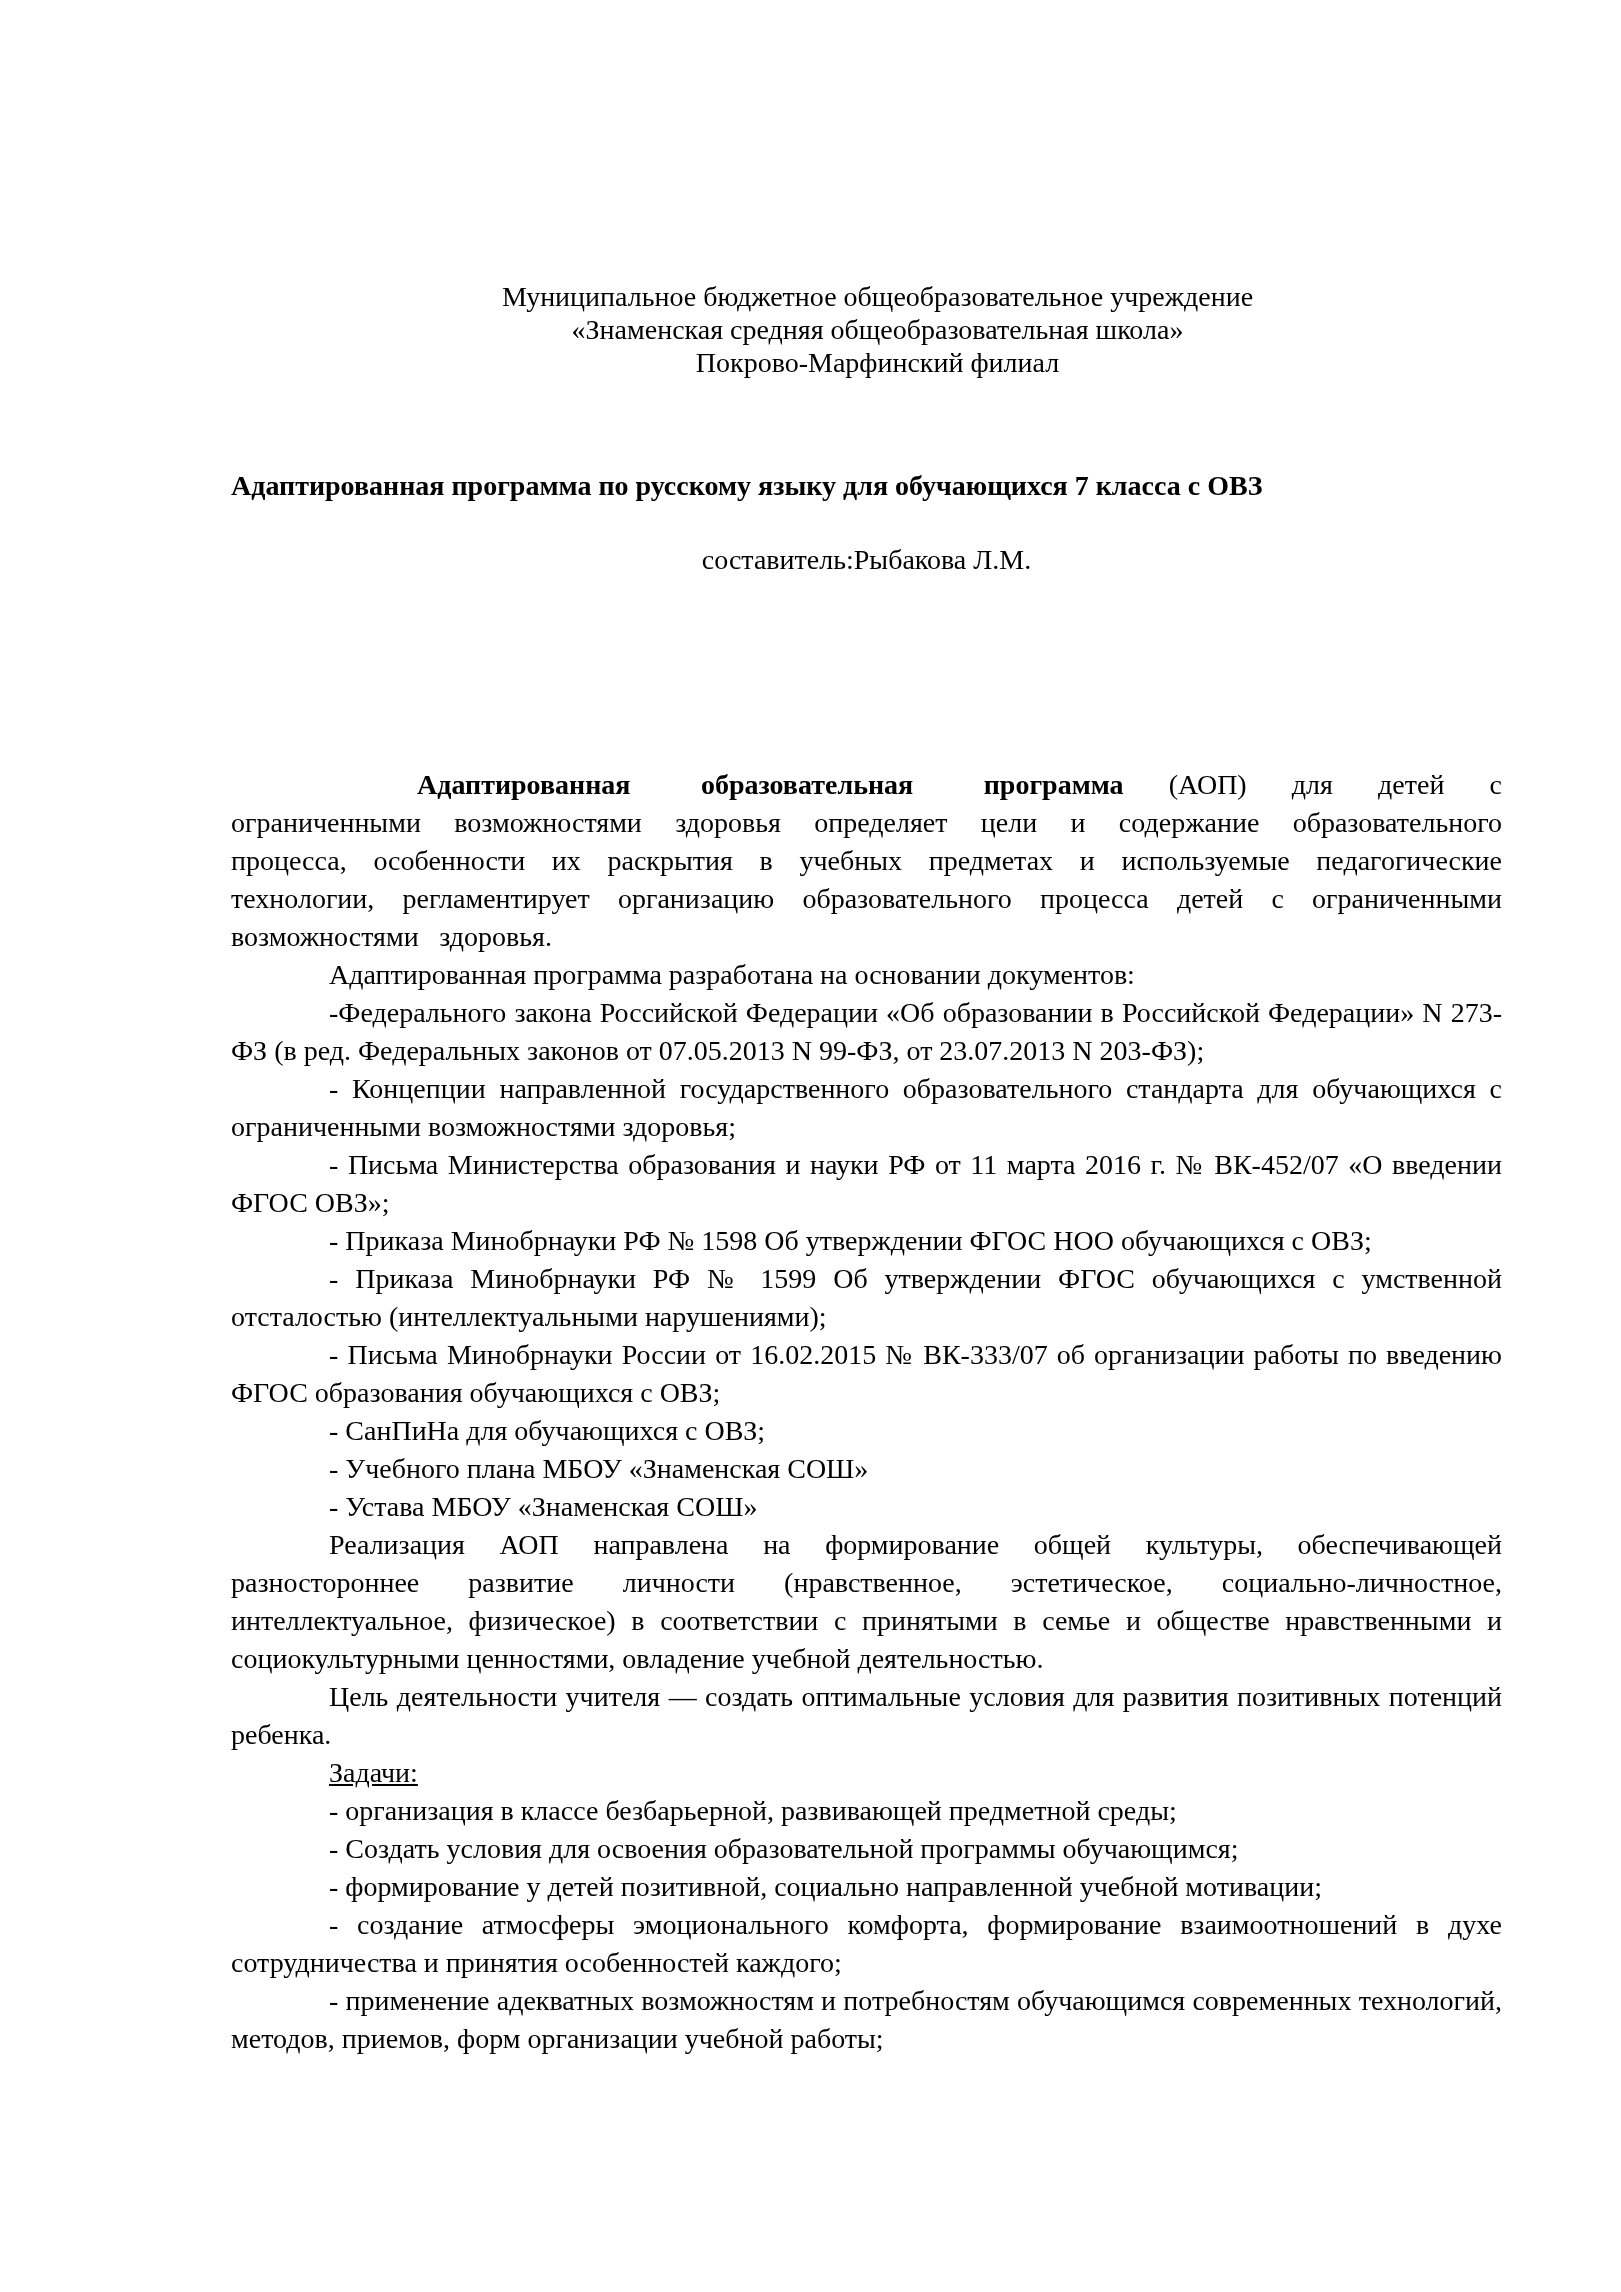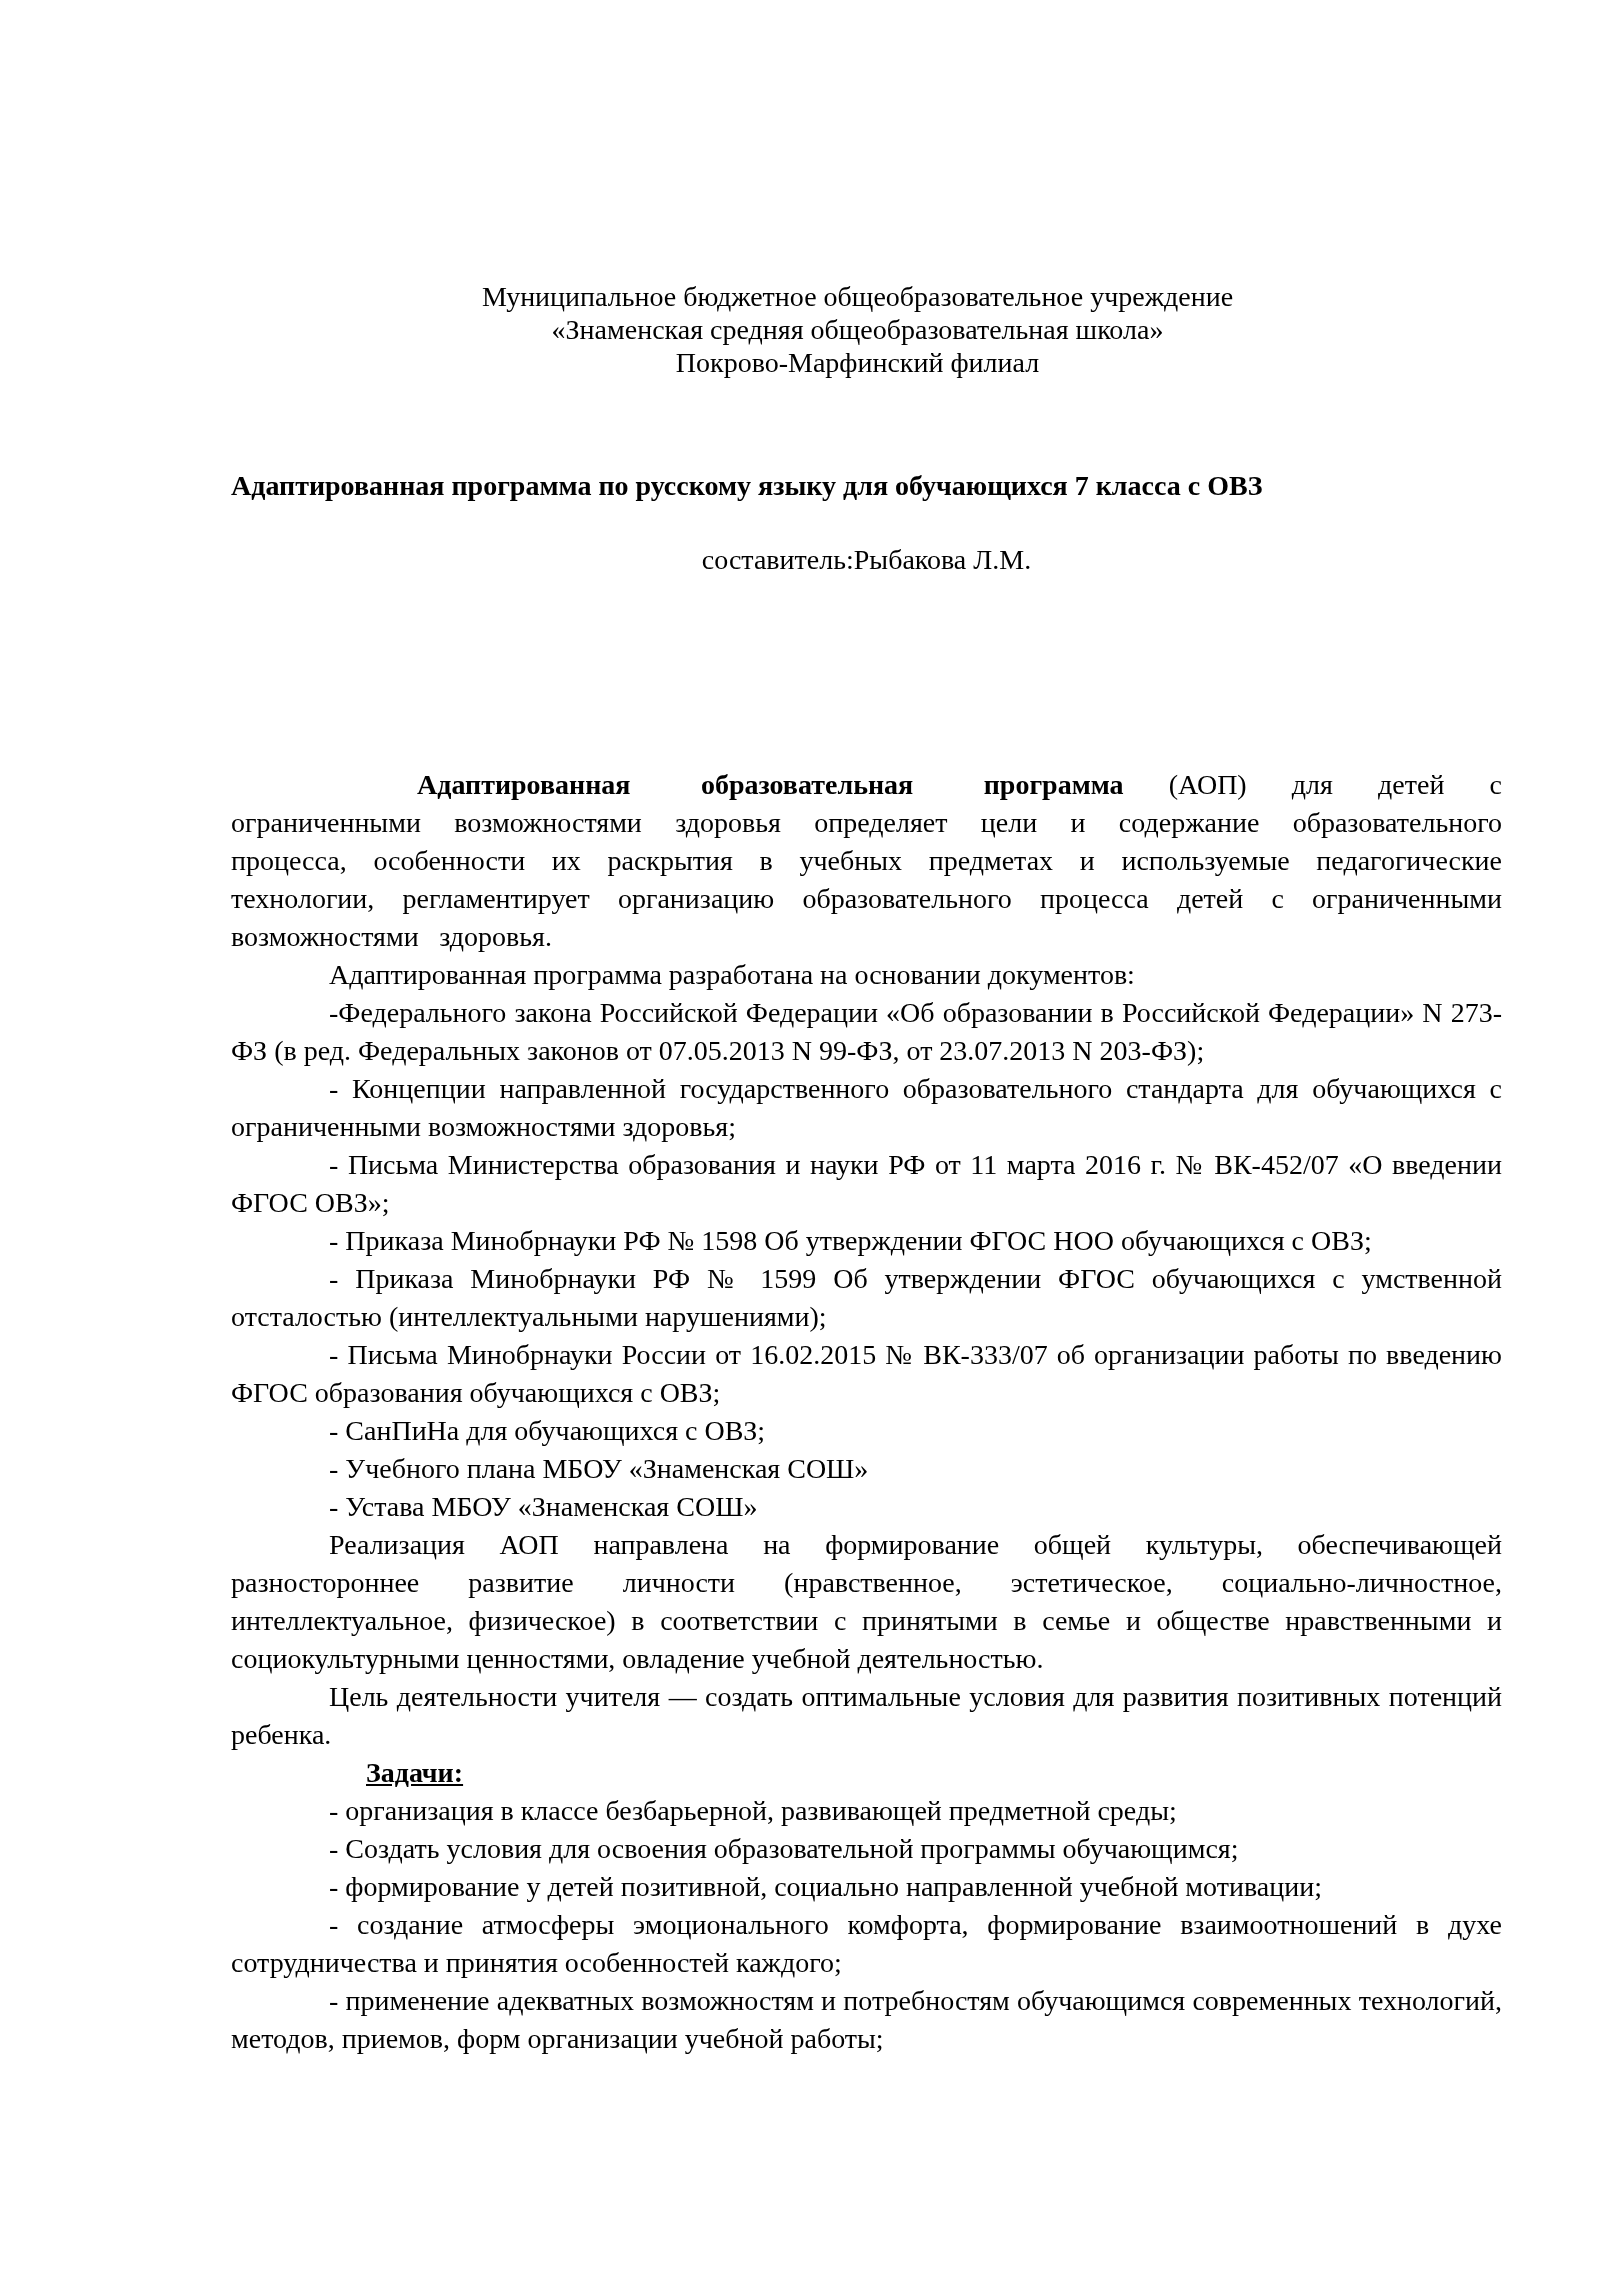--- a/index.html
+++ b/index.html
@@ -18,21 +18,21 @@
     .page {
       position: absolute;
       left: 0;
       top: 0;
       width: 1621px;
       height: 2293px;
       background: #ffffff;
     }
     .header-block {
       position: absolute;
-      left: 222px;
+      left: 242px;
       width: 1271px;
       top: 280px;
       text-align: center;
       font-size: 28px;
       line-height: 33px;
     }
     .header-block div { white-space: nowrap; }
     .doc-title {
       position: absolute;
       left: 231px;
@@ -68,23 +68,22 @@
     }
     .body-text p.first {
       text-indent: 186px;
     }
     .underline-bold {
       font-weight: bold;
       word-spacing: 39px;
     }
     .sp-first { word-spacing: 13.7px; }
     .tasks-heading {
-      font-weight: bold;
+      font-weight: normal;
       text-decoration: underline;
-      margin-left: 37px;
     }
   </style>
 </head>
 <body>
 
 <div class="page">
 
   <div class="header-block">
     <div>Муниципальное бюджетное общеобразовательное учреждение</div>
     <div>«Знаменская средняя общеобразовательная школа»</div>

